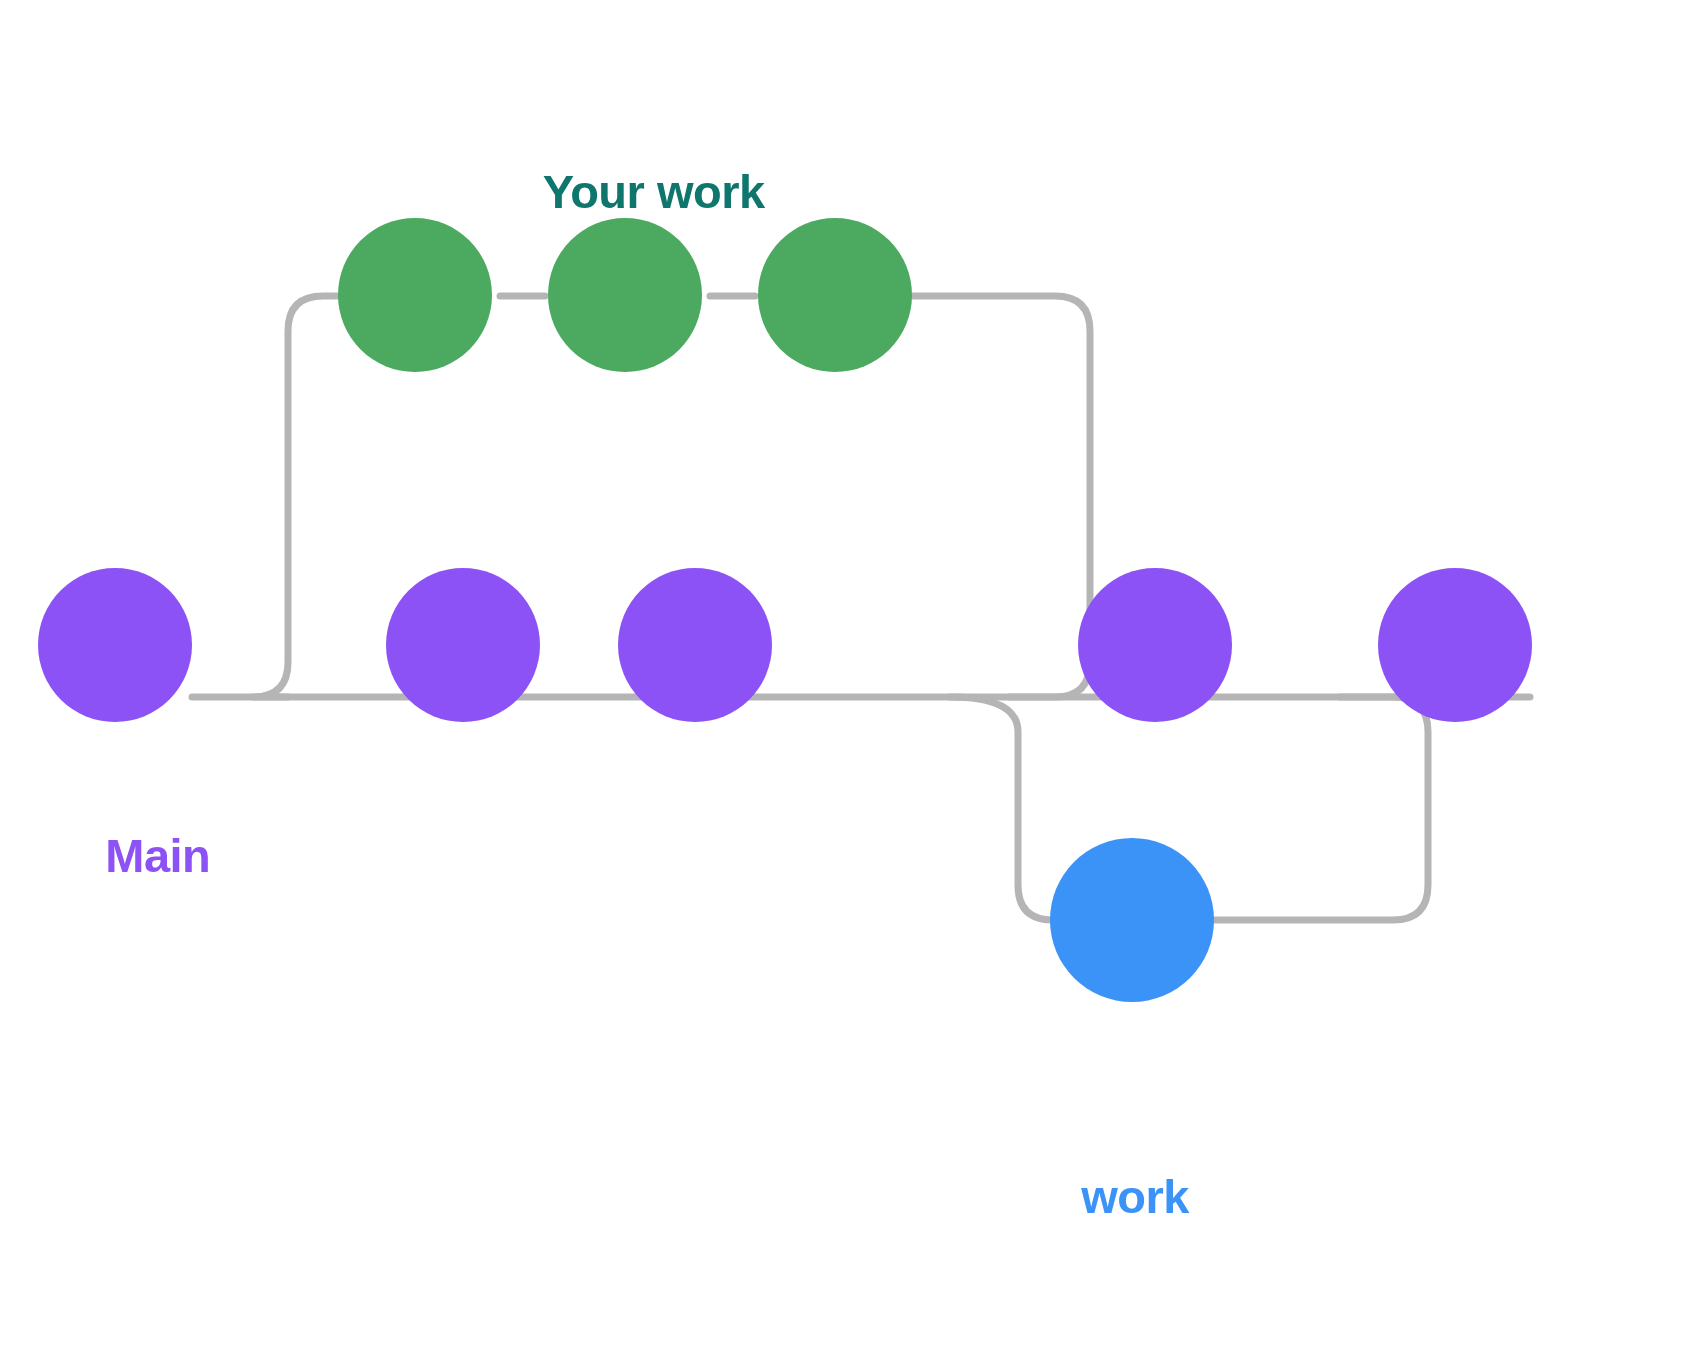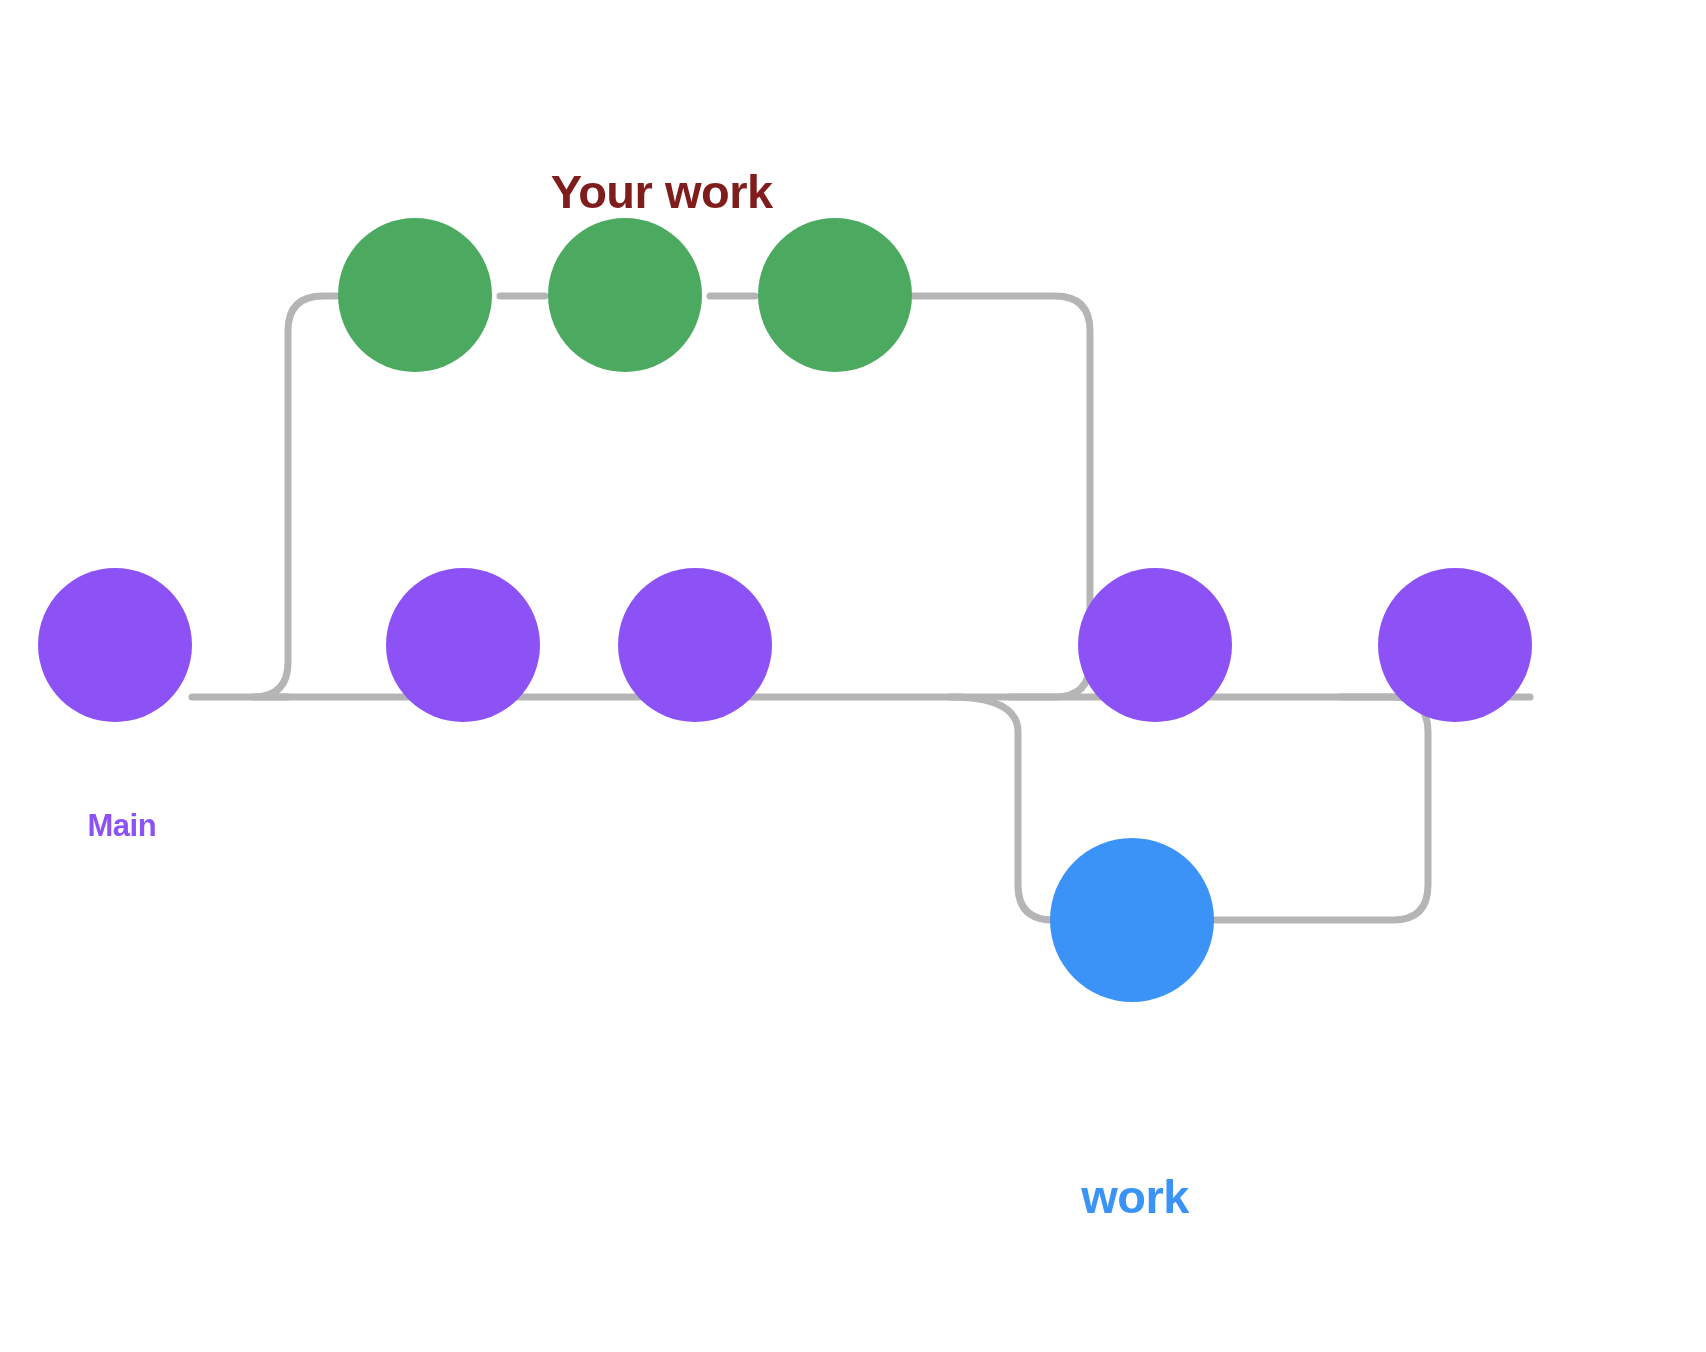--- a/index.html
+++ b/index.html
@@ -93,25 +93,25 @@
       <circle cx="415" cy="295" r="77" fill="#4caa60"></circle>
       <circle cx="625" cy="295" r="77" fill="#4caa60"></circle>
       <circle cx="835" cy="295" r="77" fill="#4caa60"></circle>
     </g>
 
     <g id="other-nodes">
       <circle cx="1132" cy="920" r="82" fill="#3b93f7"></circle>
     </g>
   </svg>
 
-  <div class="label center" style="left:12px; top:104px; width:1250px; color:#7f1d1d; font-size:47px;text-align:center;">
+  <div class="label center" style="left:4px; top:104px; width:1250px; color:#0f766e; font-size:47px;text-align:center;">
     <span>Your work</span>
   </div>
 
-  <div class="label" style="left:55px; top:768px; color:#8c52f5; font-size:31px;">
+  <div class="label" style="left:55px; top:768px; color:#8c52f5; font-size:47px;">
     <span>Main</span>
   </div>
 
   <div class="label center" style="left:835px; top:1050px; width:600px; color:#3b93f7; font-size:47px;">
     <div>work</div>
   </div>
 
 </div>
 
 </body></html>

